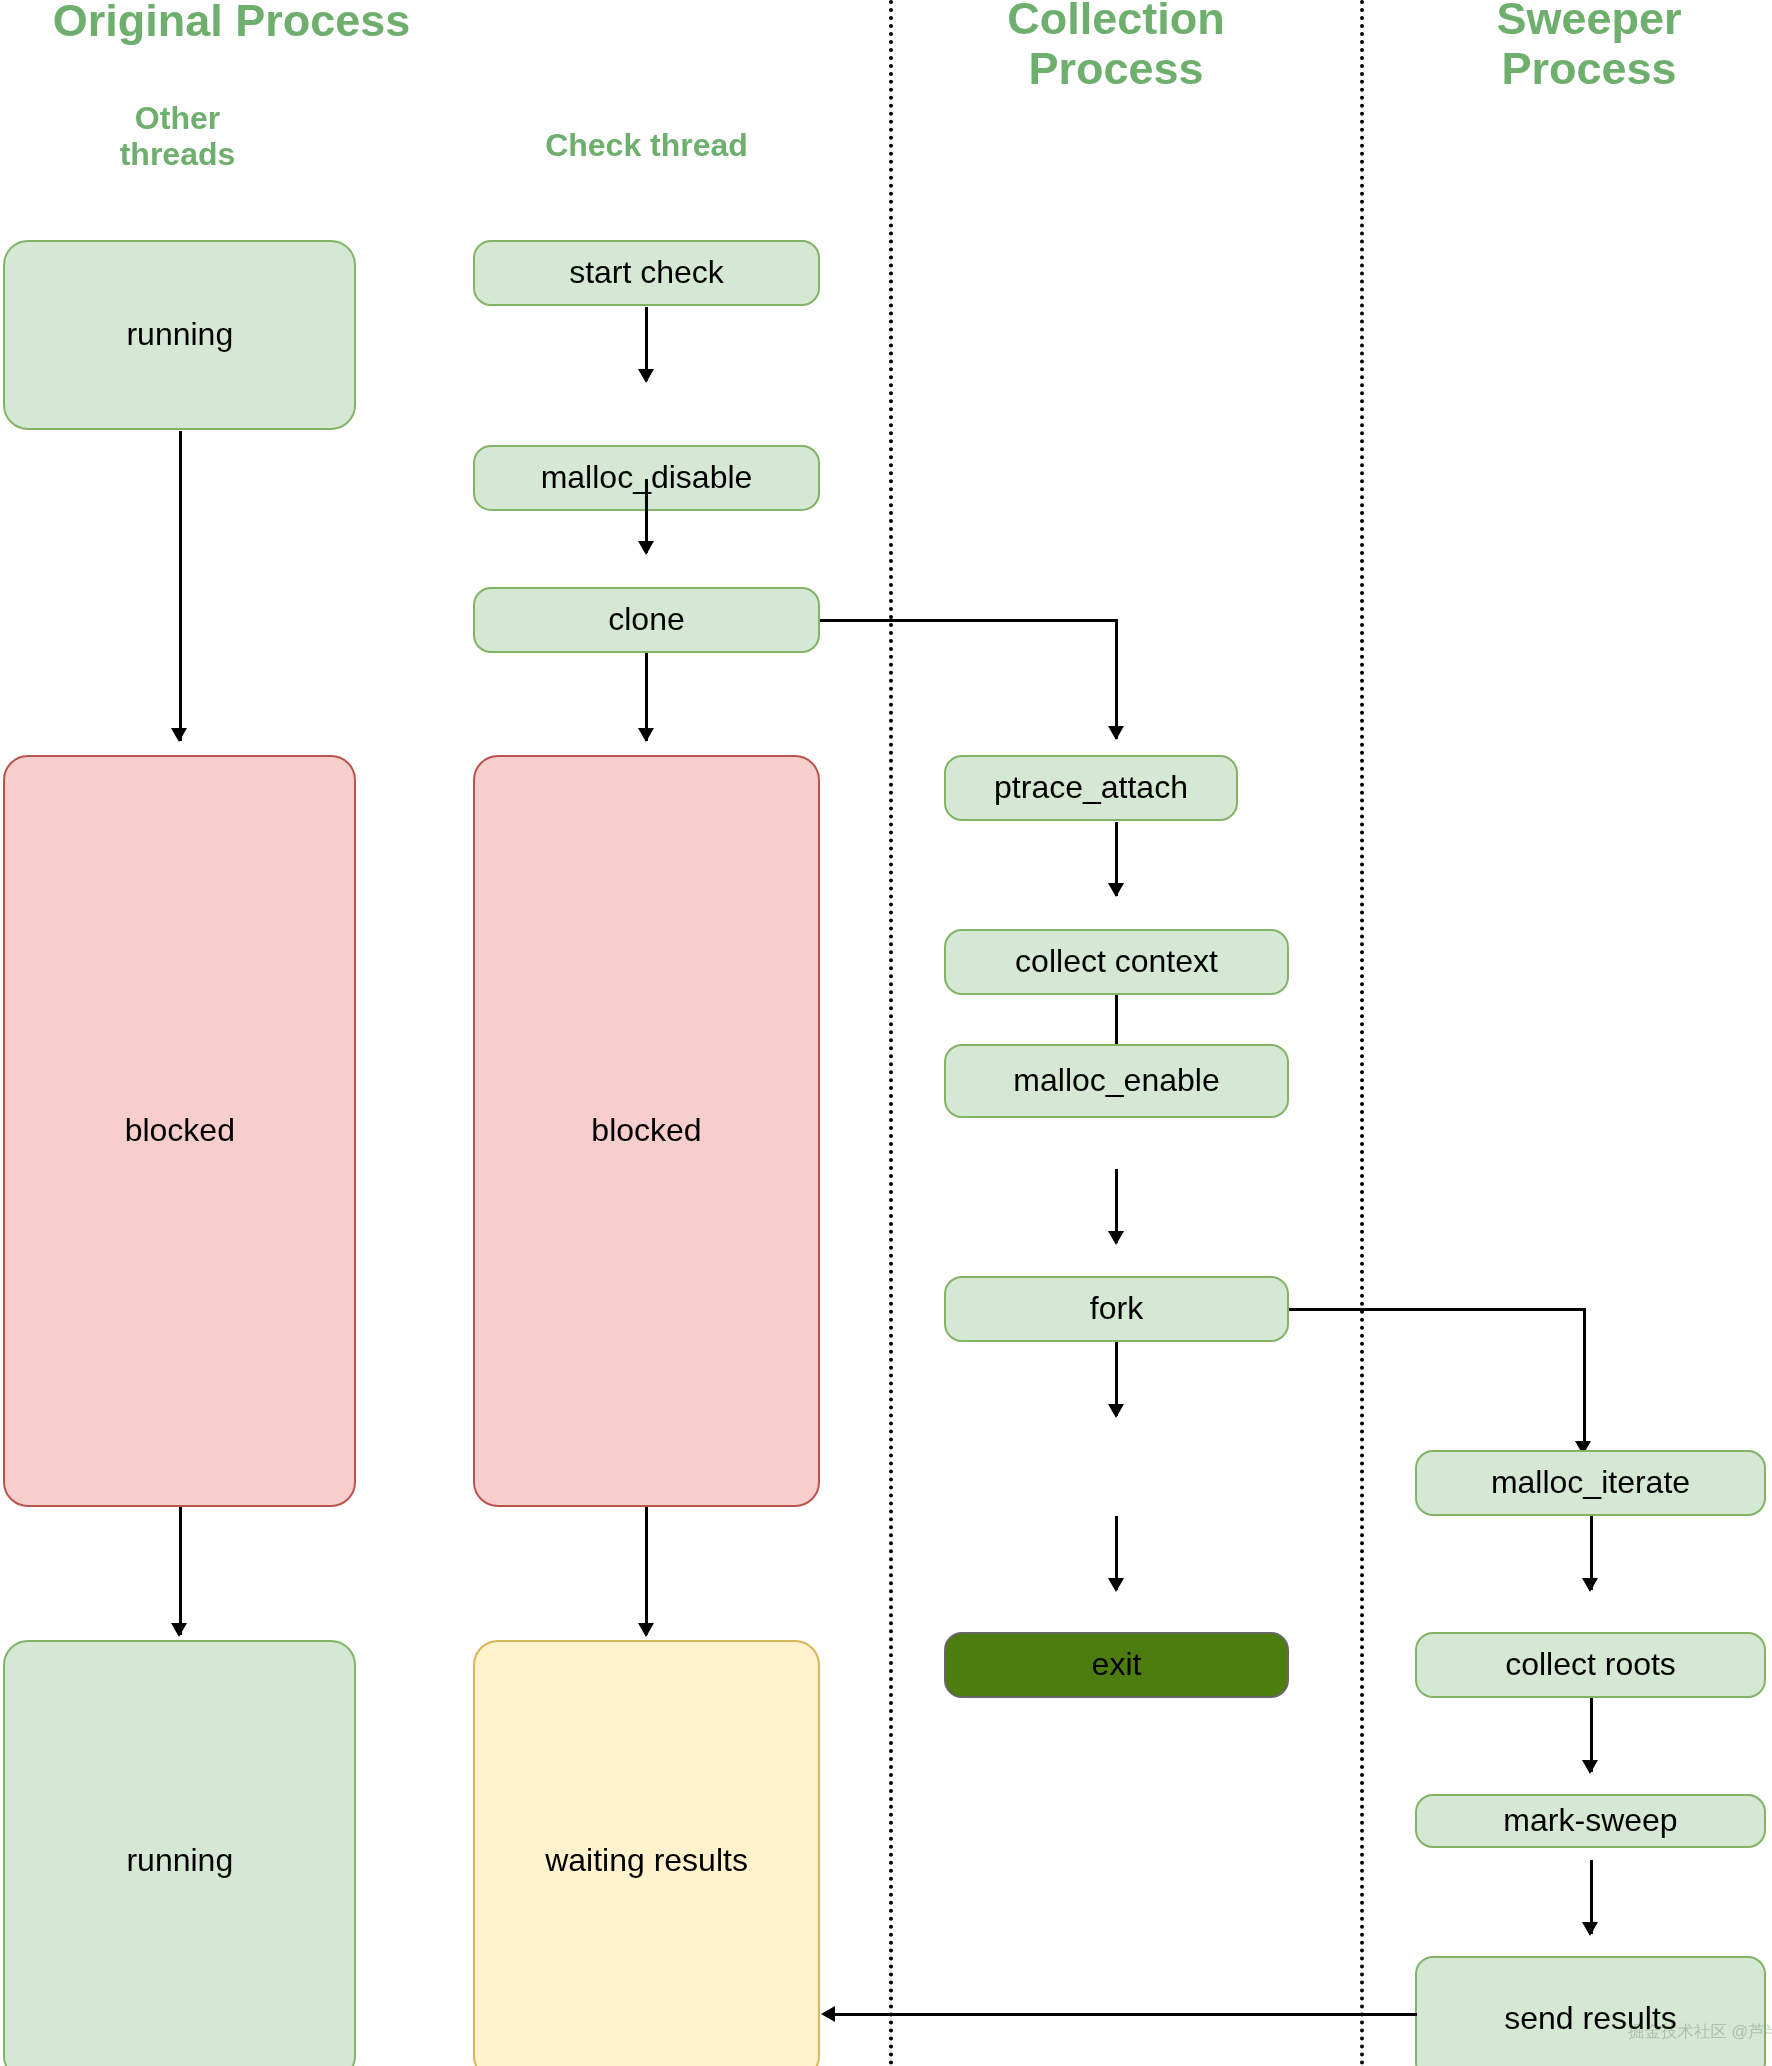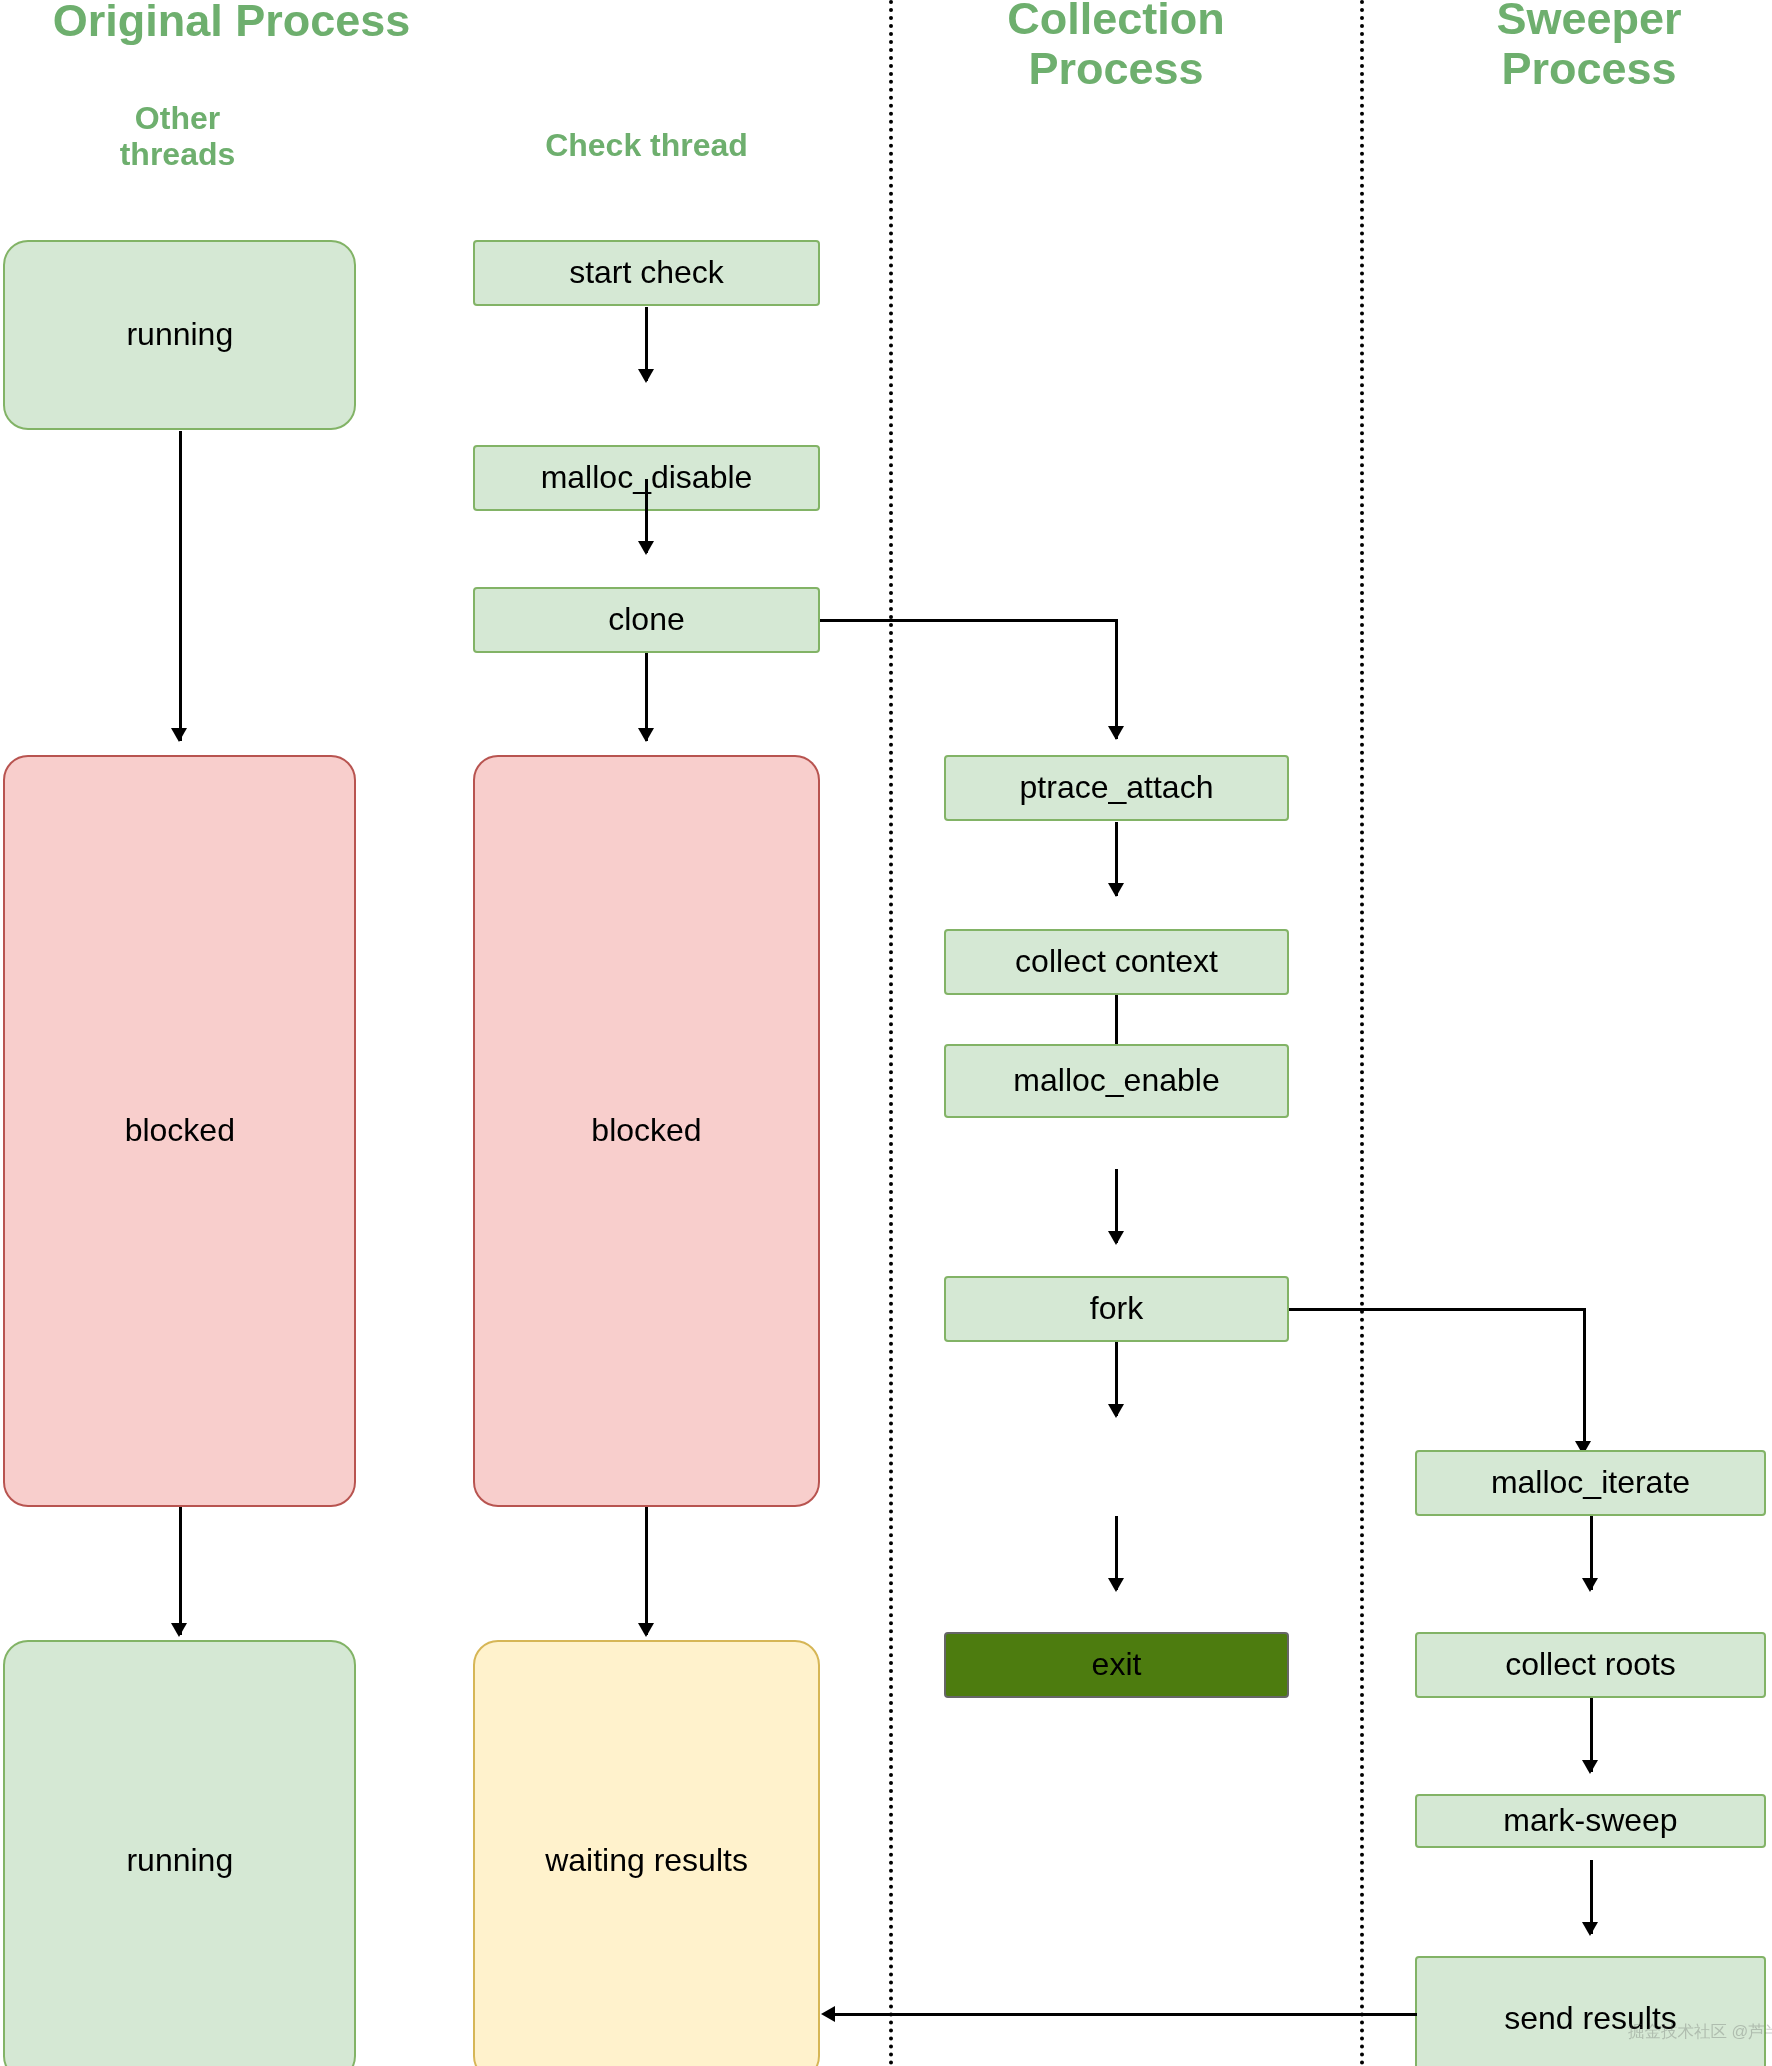--- a/index.html
+++ b/index.html
@@ -15,21 +15,21 @@
 
   .divider{
     position:absolute;width:0;border-left:4.5px dotted #000000;
   }
 
   .node{
     position:absolute;box-sizing:border-box;
     display:flex;align-items:center;justify-content:center;
     text-align:center;color:#000000;
     font-size:32px;font-family:"Liberation Sans", sans-serif;
-    border-radius:4px;border-width:2.9px;border-style:solid;
+    border-radius:18px;border-width:2.9px;border-style:solid;
     line-height:1.1;
   }
   .n-green{background:#D5E8D4;border-color:#82B366;}
   .n-red{background:#F8CECC;border-color:#B85450;}
   .n-yellow{background:#FFF2CC;border-color:#D6B656;}
   .n-grey{background:#4d7c0f;border-color:#666666;}
   .n-tall{border-radius:25px;}
 
   .edge{position:absolute;background:#000000;}
   .edge-v{width:2.5px;}
@@ -101,21 +101,21 @@
   <div class="edge edge-v" style="left:645px;top:653px;height:88px;"></div>
   <div class="arrow-down" style="left:638px;top:728px;"></div>
 
   <div class="node n-red n-tall" style="left:473px;top:755px;width:347px;height:752px;">blocked</div>
 
   <div class="edge edge-v" style="left:645px;top:1507px;height:128px;"></div>
   <div class="arrow-down" style="left:638px;top:1623px;"></div>
 
   <div class="node n-yellow n-tall" style="left:473px;top:1640px;width:347px;height:441px;">waiting results</div>
 
-  <div class="node n-green" style="left:944px;top:755px;width:345px;height:66px;">ptrace_attach</div>
+  <div class="node n-green" style="left:944px;top:755px;width:294px;height:66px;">ptrace_attach</div>
 
   <div class="edge edge-v" style="left:1115px;top:822px;height:74px;"></div>
   <div class="arrow-down" style="left:1108px;top:883px;"></div>
 
   <div class="node n-green" style="left:944px;top:929px;width:345px;height:66px;">collect context</div>
 
   <div class="edge edge-v" style="left:1115px;top:995px;height:74px;"></div>
   <div class="arrow-down" style="left:1108px;top:1057px;"></div>
 
   <div class="node n-green" style="left:944px;top:1044px;width:345px;height:74px;">malloc_enable</div>

